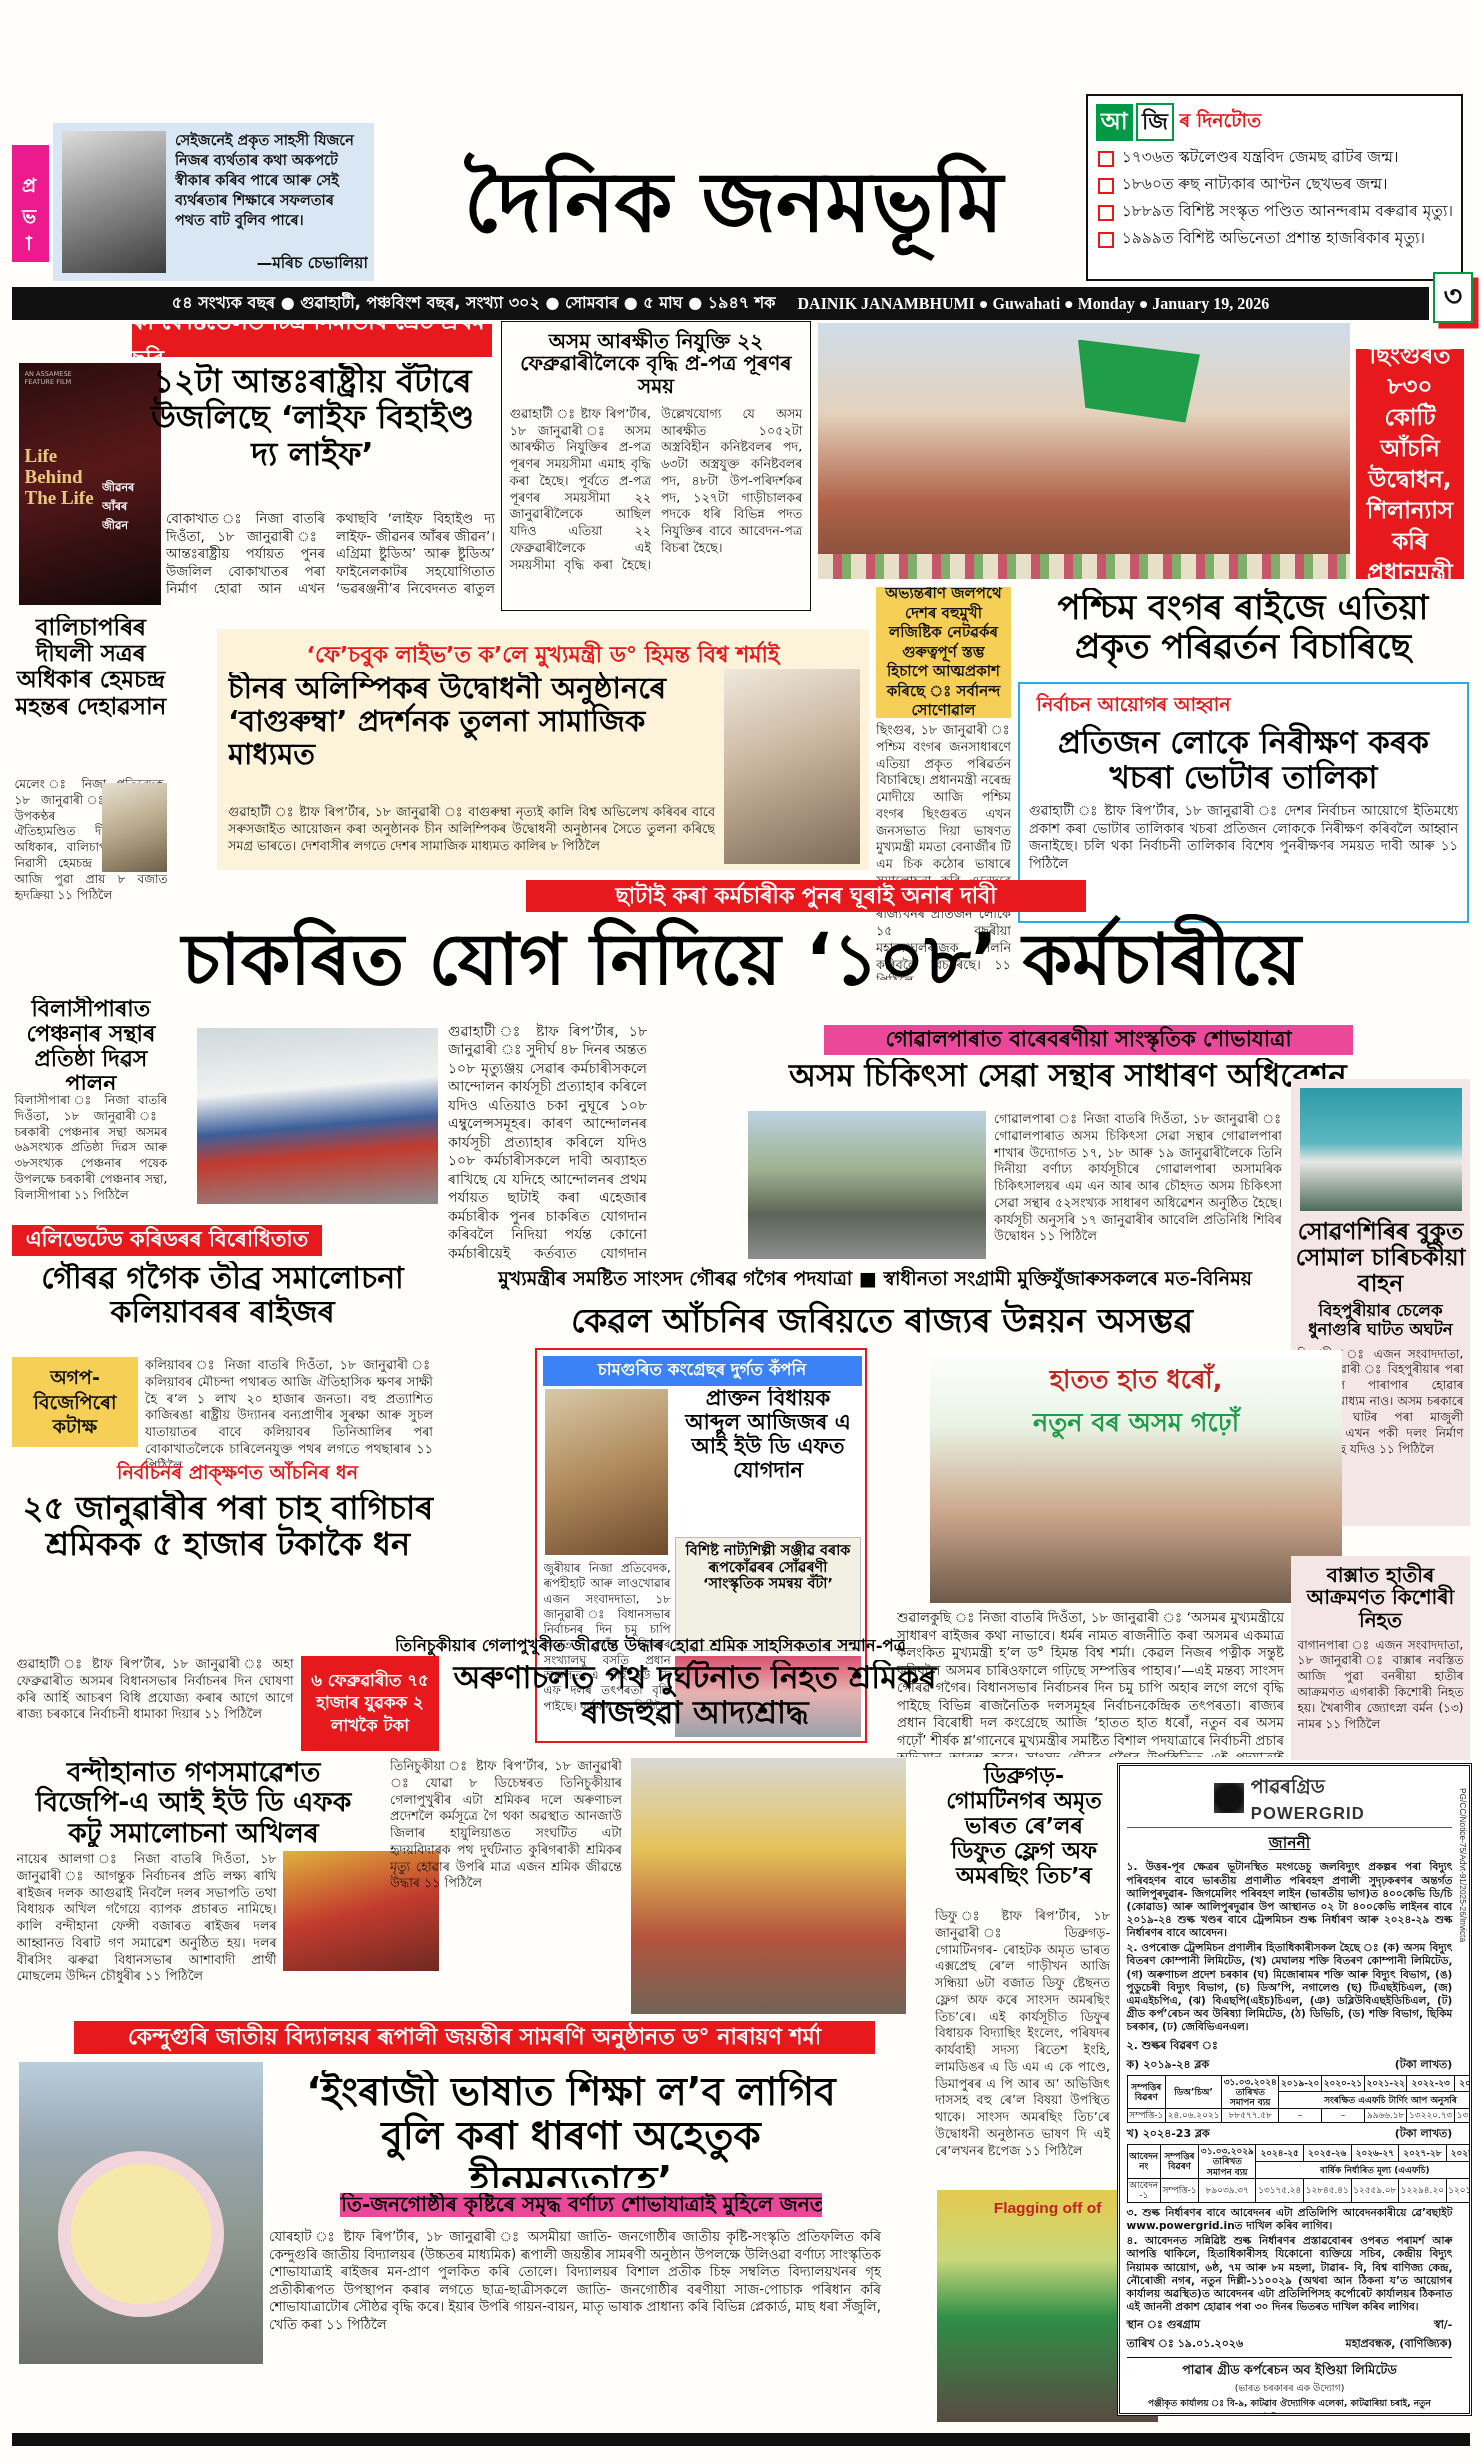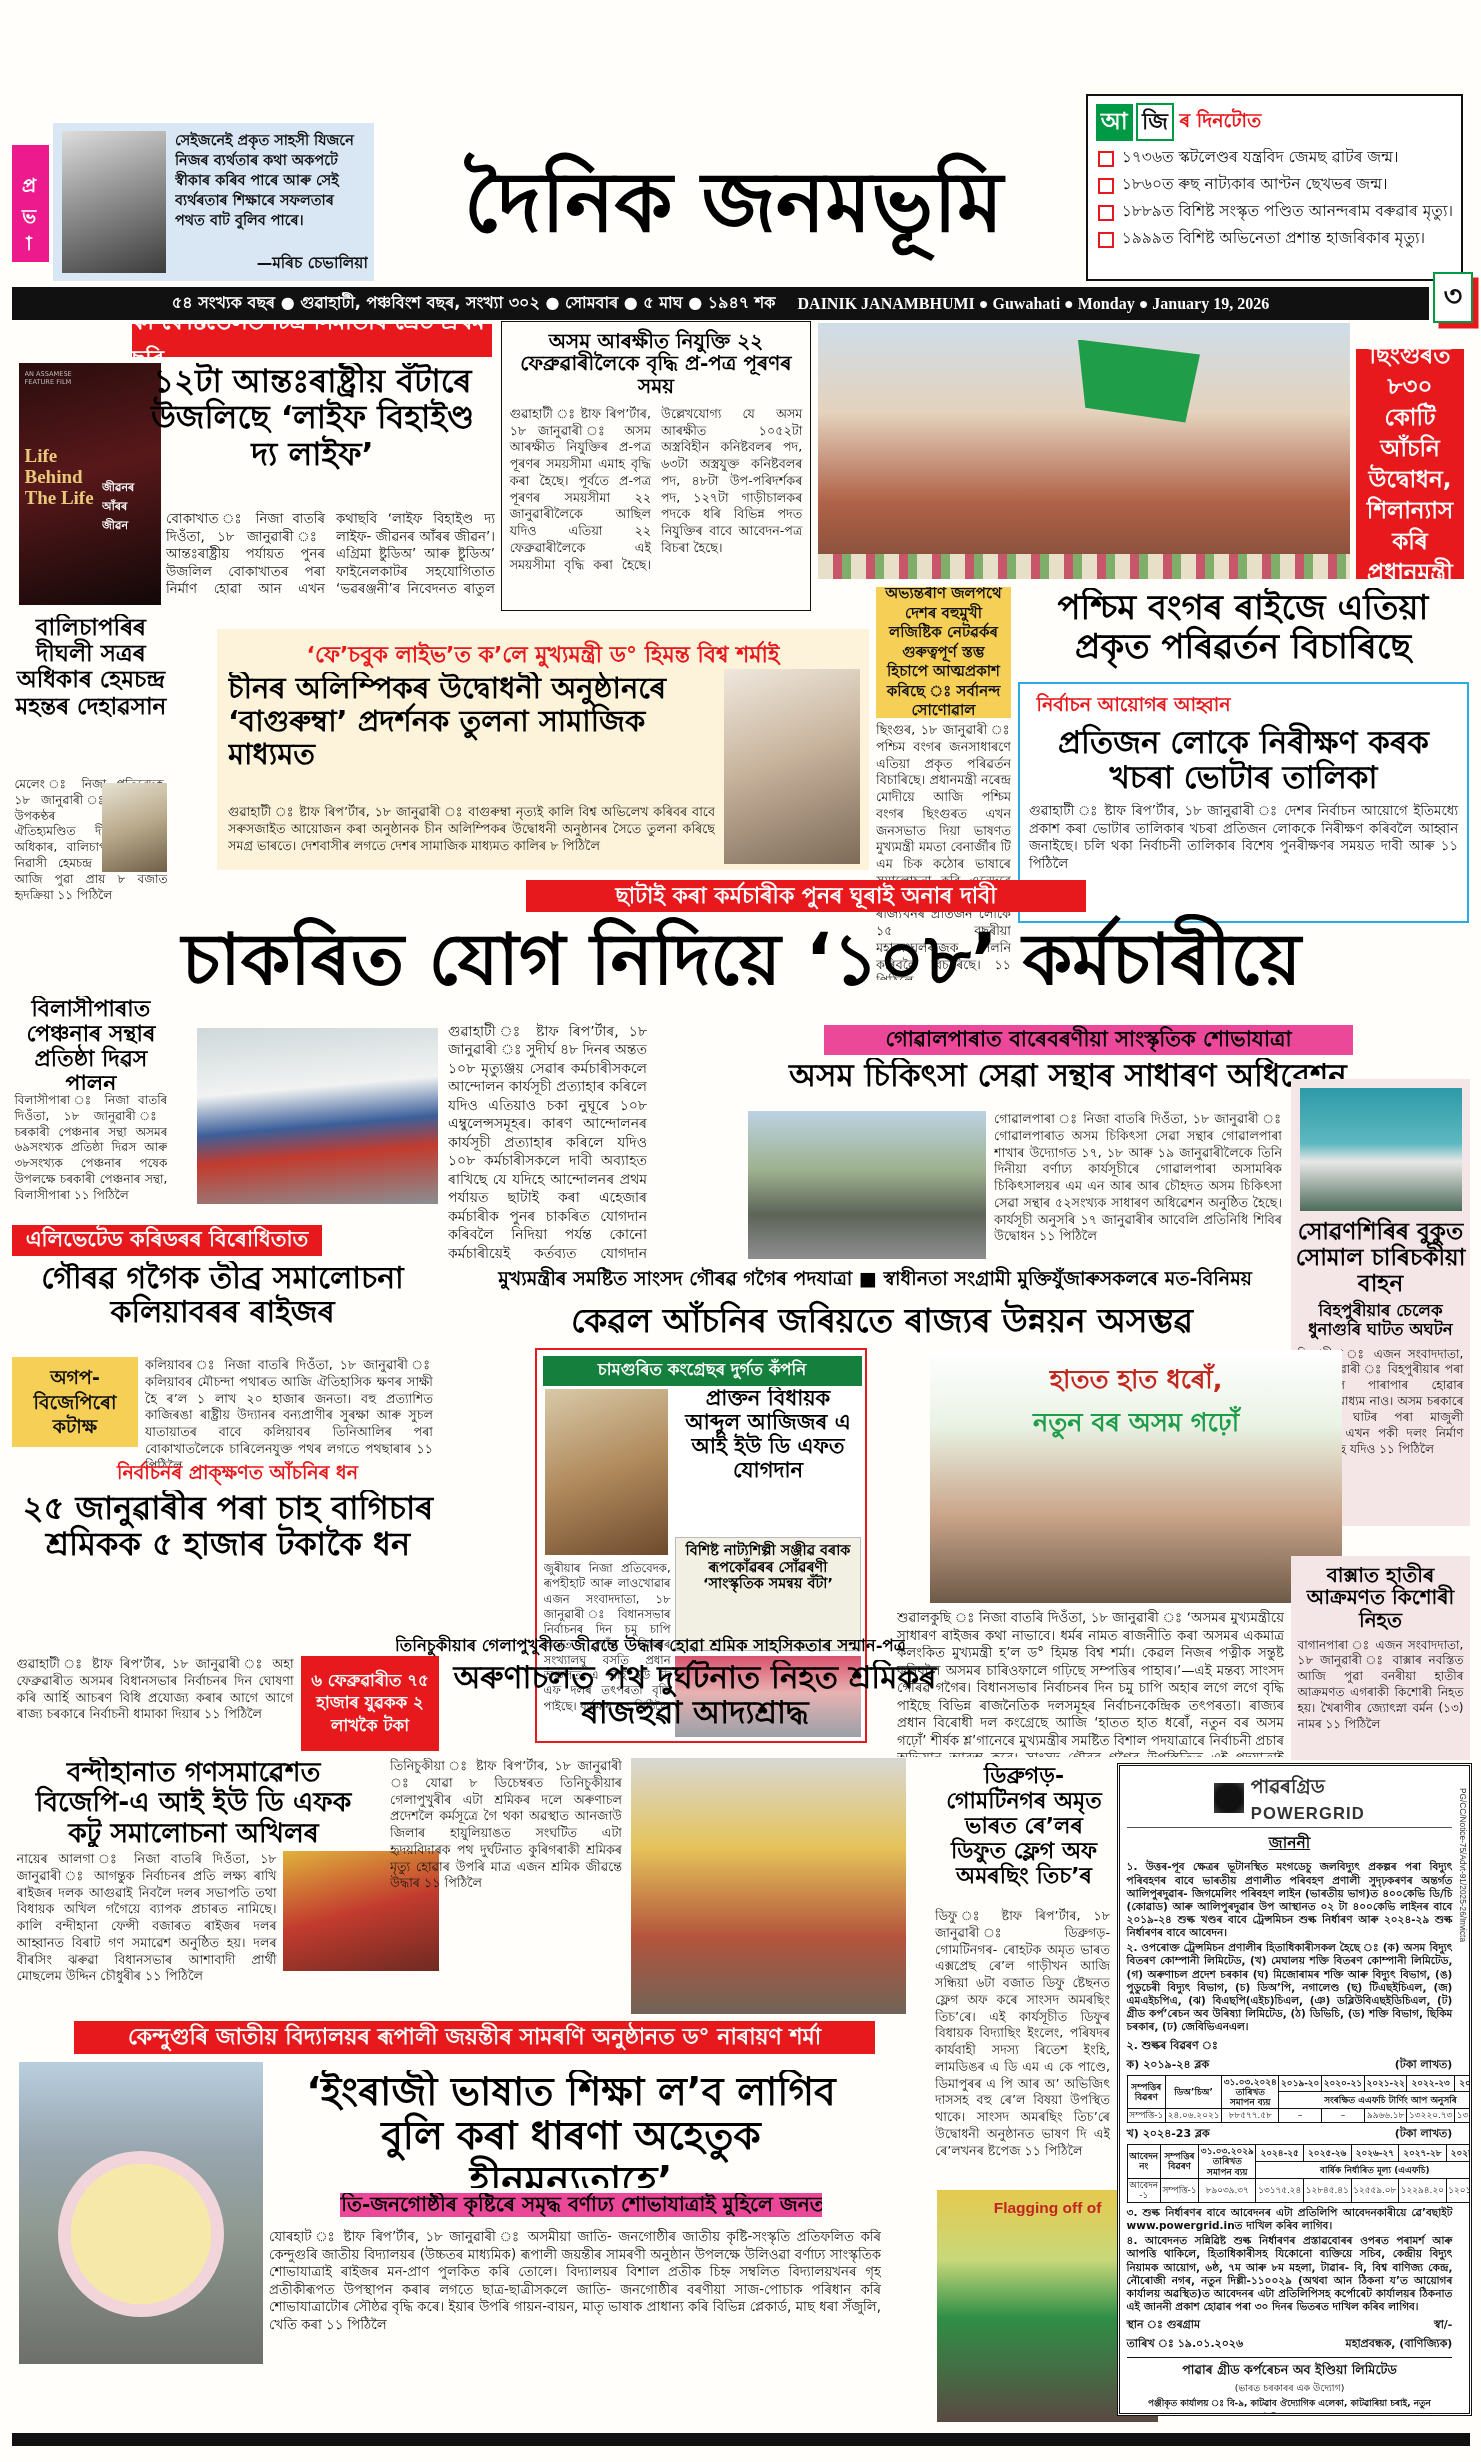--- a/index.html
+++ b/index.html
@@ -137,21 +137,21 @@
 
   <div class="abs red-strip flexc" style="left:12px;top:1225px;width:310px;height:31px;font-size:21px;">এলিভেটেড কৰিডৰৰ বিৰোধিতাত</div>
   <div class="abs hd ctr" style="left:12px;top:1261px;width:421px;height:94px;font-size:30px;">গৌৰৱ গগৈক তীব্ৰ সমালোচনা কলিয়াবৰৰ ৰাইজৰ</div>
   <div class="abs flexc ctr" style="left:12px;top:1357px;width:126px;height:90px;background:#f6cf57;font-weight:bold;font-size:19px;line-height:1.3;">অগপ- বিজেপিৰো কটাক্ষ</div>
   <div class="abs bt" style="left:145px;top:1357px;width:288px;height:111px;font-size:12.7px;">কলিয়াবৰ ঃ নিজা বাতৰি দিওঁতা, ১৮ জানুৱাৰী ঃ কলিয়াবৰ মৌচন্দা পথাৰত আজি ঐতিহাসিক ক্ষণৰ সাক্ষী হৈ ৰ’ল ১ লাখ ২০ হাজাৰ জনতা। বহু প্ৰত্যাশিত কাজিৰঙা ৰাষ্ট্ৰীয় উদ্যানৰ বন্যপ্ৰাণীৰ সুৰক্ষা আৰু সুচল যাতায়াতৰ বাবে কলিয়াবৰ তিনিআলিৰ পৰা বোকাখাতলৈকে চাৰিলেনযুক্ত পথৰ লগতে পথছাৰাৰ    ১১ পিঠিলৈ</div>
 
   <div class="abs hd flexc" style="left:468px;top:1266px;width:814px;height:26.6px;font-size:19px;white-space:nowrap;">মুখ্যমন্ত্ৰীৰ সমষ্টিত সাংসদ গৌৰৱ গগৈৰ পদযাত্ৰা  ■  স্বাধীনতা সংগ্ৰামী মুক্তিযুঁজাৰুসকলৰে মত-বিনিময়</div>
   <div class="abs hd flexc" style="left:454px;top:1294px;width:856px;height:54px;font-size:33px;white-space:nowrap;">কেৱল আঁচনিৰ জৰিয়তে ৰাজ্যৰ উন্নয়ন অসম্ভৱ</div>
 
   <div class="abs" style="left:535px;top:1348px;width:332px;height:395px;border:2.8px solid #e8191c;background:#fff;">
-    <div class="abs flexc" style="left:5.5px;top:5.5px;width:319px;height:30px;background:#15803d;color:#fff;font-weight:bold;font-size:16.6px;">চামগুৰিত কংগ্ৰেছৰ দুৰ্গত কঁপনি</div>
+    <div class="abs flexc" style="left:5.5px;top:5.5px;width:319px;height:30px;background:#3b82f6;color:#fff;font-weight:bold;font-size:16.6px;">চামগুৰিত কংগ্ৰেছৰ দুৰ্গত কঁপনি</div>
     <div class="abs photo" style="left:7.7px;top:39px;width:123px;height:166px;background:linear-gradient(160deg,#d8c9a8 0%,#b08a5c 50%,#6e4a2e 100%);"></div>
     <div class="abs hd ctr" style="left:138px;top:37px;width:186px;height:145px;font-size:21px;">প্ৰাক্তন বিধায়ক আব্দুল আজিজৰ এ আই ইউ ডি এফত যোগদান</div>
     <div class="abs bt" style="left:6.6px;top:211px;width:127px;height:175px;font-size:11.6px;">জুৰীয়াৰ নিজা প্ৰতিবেদক, ৰূপহীহাট আৰু লাওখোৱাৰ এজন সংবাদদাতা, ১৮ জানুৱাৰী ঃ বিধানসভাৰ নিৰ্বাচনৰ দিন চমু চাপি অহাত নগাঁও জিলাৰ সংখ্যালঘু বসতি প্ৰধান অঞ্চলত এ আই ইউ ডি এফ দলৰ তৎপৰতা বৃদ্ধি পাইছে। বৰ্তমান    ১১ পিঠিলৈ</div>
     <div class="abs" style="left:138px;top:187px;width:186px;height:114px;background:#f2f0e2;border:1.1px solid #bbb;">
       <div class="hd ctr" style="font-size:14.4px;padding:4.4px;">বিশিষ্ট নাট্যশিল্পী সঞ্জীৱ বৰাক ৰূপকোঁৱৰৰ সোঁৱৰণী ‘সাংস্কৃতিক সমন্বয় বঁটা’</div>
     </div>
     <div class="abs" style="left:138px;top:306px;width:186px;height:81px;background:linear-gradient(180deg,#d8526e 0%,#e8b2b2 45%,#9aa0a8 100%);"></div>
     <div class="abs bt" style="left:138px;top:387px;width:186px;height:0;font-size:11px;">শিৱসাগৰ ঃ এজন প্ৰতিবেদক, ১৮ জানুৱাৰী ঃ শিৱসাগৰ জিলা    ১১ পিঠিলৈ</div>
   </div>
 

